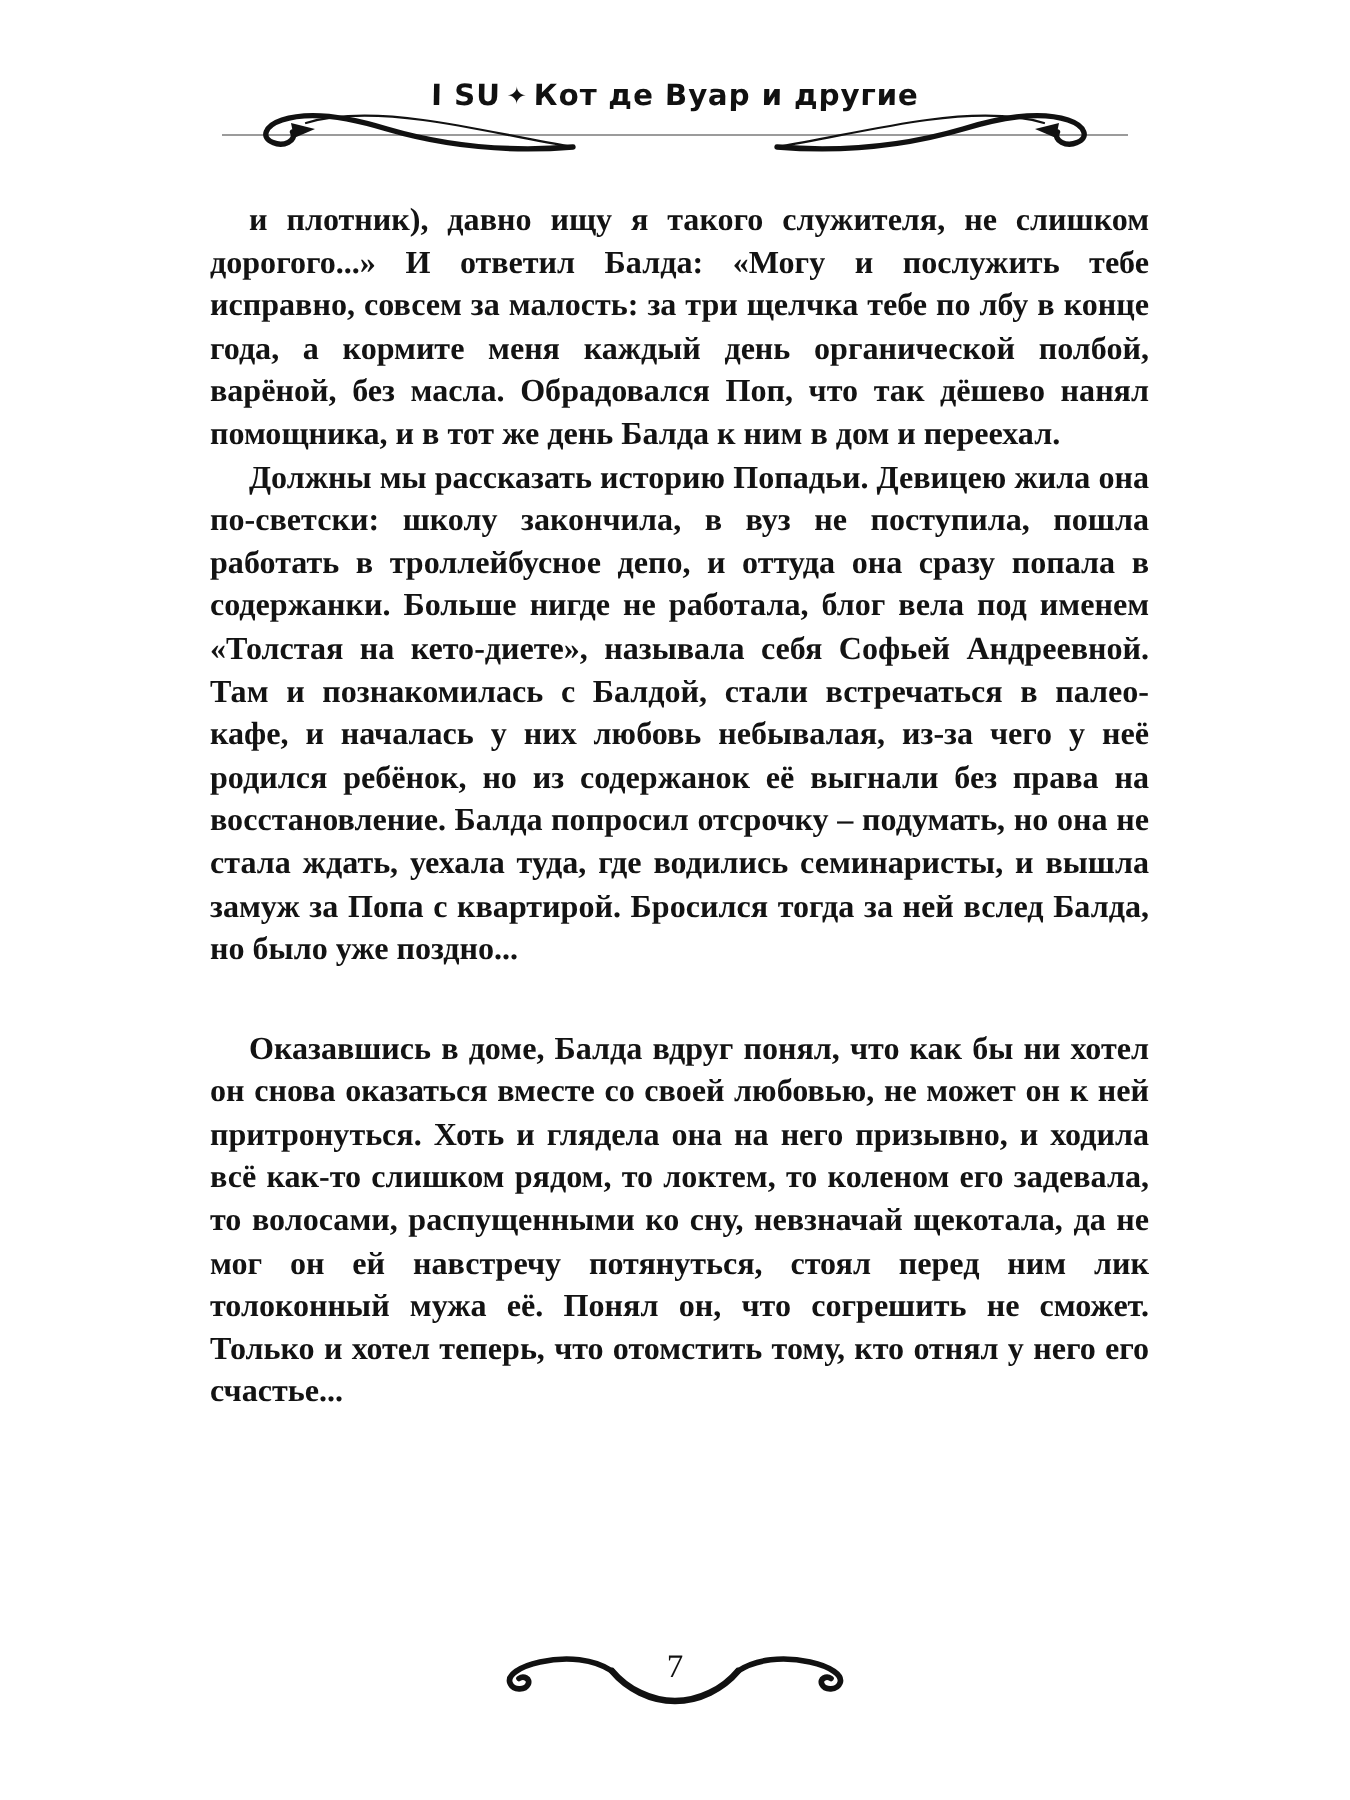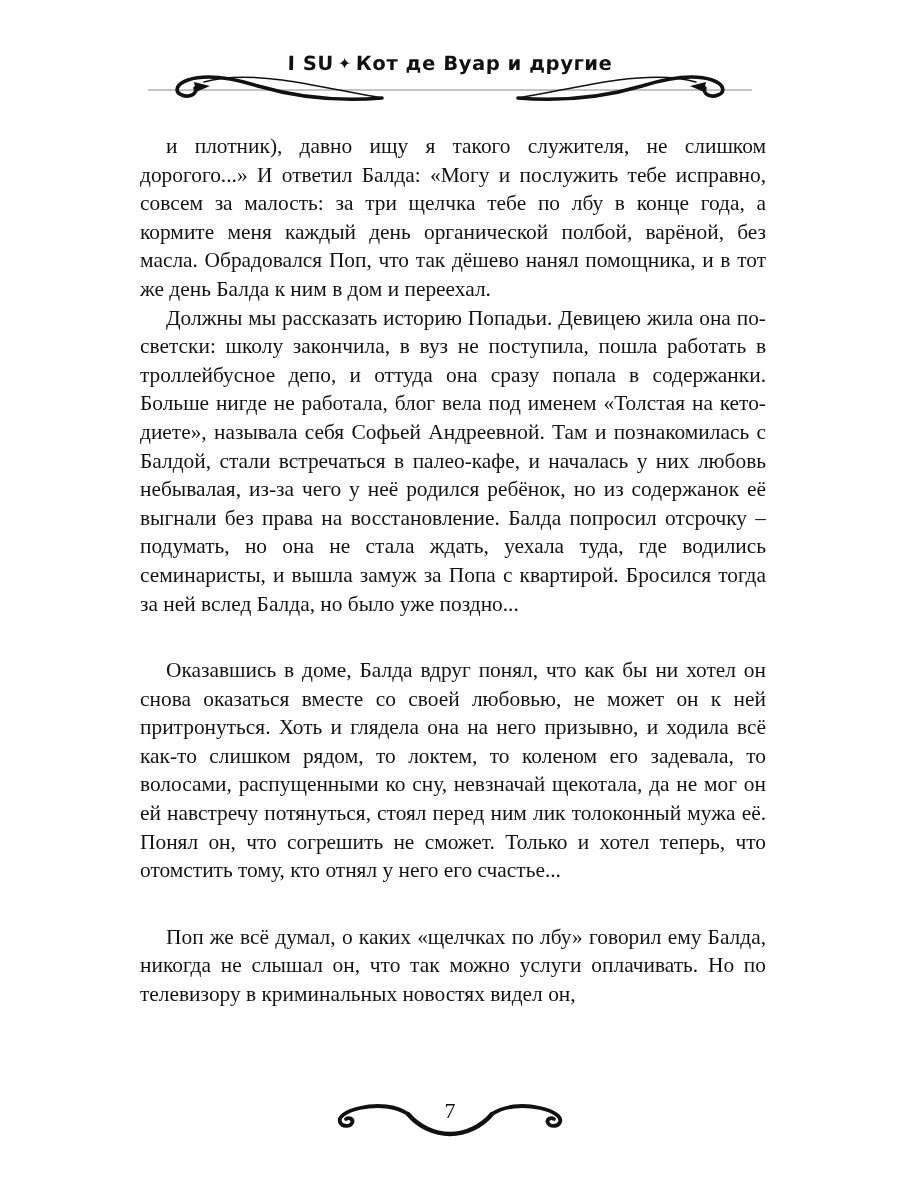--- a/index.html
+++ b/index.html
@@ -63,20 +63,21 @@
   }
   .para {
     margin: 0;
     font-size: 21.4px;
     line-height: 28.6px;
     text-align: justify;
     text-justify: inter-word;
     hyphens: manual;
     text-indent: 26px;
     color: #131313;
+    font-weight: bold;
   }
   .para-gap {
     margin-top: 38px;
   }
 
   
   .footer {
     position: absolute;
     left: 300px;
     top: 1092px;
@@ -128,21 +129,20 @@
 
     <div class="running-head-text">
       <span>I SU</span><span class="star">✦</span><span>Кот де Вуар и другие</span>
     </div>
   </div>
 
   <div class="text-column">
     <p class="para">и плотник), давно ищу я такого служителя, не слишком дорогого...» И ответил Балда: «Могу и послужить тебе исправно, совсем за малость: за три щелчка тебе по лбу в конце года, а кормите меня каждый день органической полбой, варёной, без масла. Обрадовался Поп, что так дёшево нанял помощника, и в тот же день Балда к ним в дом и переехал.</p>
     <p class="para">Должны мы рассказать историю Попадьи. Девицею жила она по-светски: школу закончила, в вуз не поступила, пошла работать в троллейбусное депо, и оттуда она сразу попала в содержанки. Больше нигде не работала, блог вела под именем «Толстая на кето-диете», называла себя Софьей Андреевной. Там и познакомилась с Балдой, стали встречаться в палео-кафе, и началась у них любовь небывалая, из-за чего у неё родился ребёнок, но из содержанок её выгнали без права на восстановление. Балда попросил отсрочку – подумать, но она не стала ждать, уехала туда, где водились семинаристы, и вышла замуж за Попа с квартирой. Бросился тогда за ней вслед Балда, но было уже поздно...</p>
     <p class="para para-gap">Оказавшись в доме, Балда вдруг понял, что как бы ни хотел он снова оказаться вместе со своей любовью, не может он к ней притронуться. Хоть и глядела она на него призывно, и ходила всё как-то слишком рядом, то локтем, то коленом его задевала, то волосами, распущенными ко сну, невзначай щекотала, да не мог он ей навстречу потянуться, стоял перед ним лик толоконный мужа её. Понял он, что согрешить не сможет. Только и хотел теперь, что отомстить тому, кто отнял у него его счастье...</p>
-    <p class="para para-gap">Поп же всё думал, о каких «щелчках по лбу» говорил ему Балда, никогда не слышал он, что так можно услуги оплачивать. Но по телевизору в криминальных новостях видел он,</p>
   </div>
 
   <div class="footer">
     <svg class="footer-svg" viewBox="0 0 300 66" preserveAspectRatio="none">
 
       <path d="M 108 22 C 118 34 134 42 150 42 C 166 42 182 34 192 22" fill="none" stroke="#111111" stroke-width="4.4" stroke-linecap="round"></path>
 
       <path d="M 108 22 C 96 14 78 12 60 16 C 46 19 38 25 40 30
                C 42 35 50 35 52 31 C 54 27 49 25 46 27" fill="none" stroke="#111111" stroke-width="3.8" stroke-linecap="round"></path>
 

